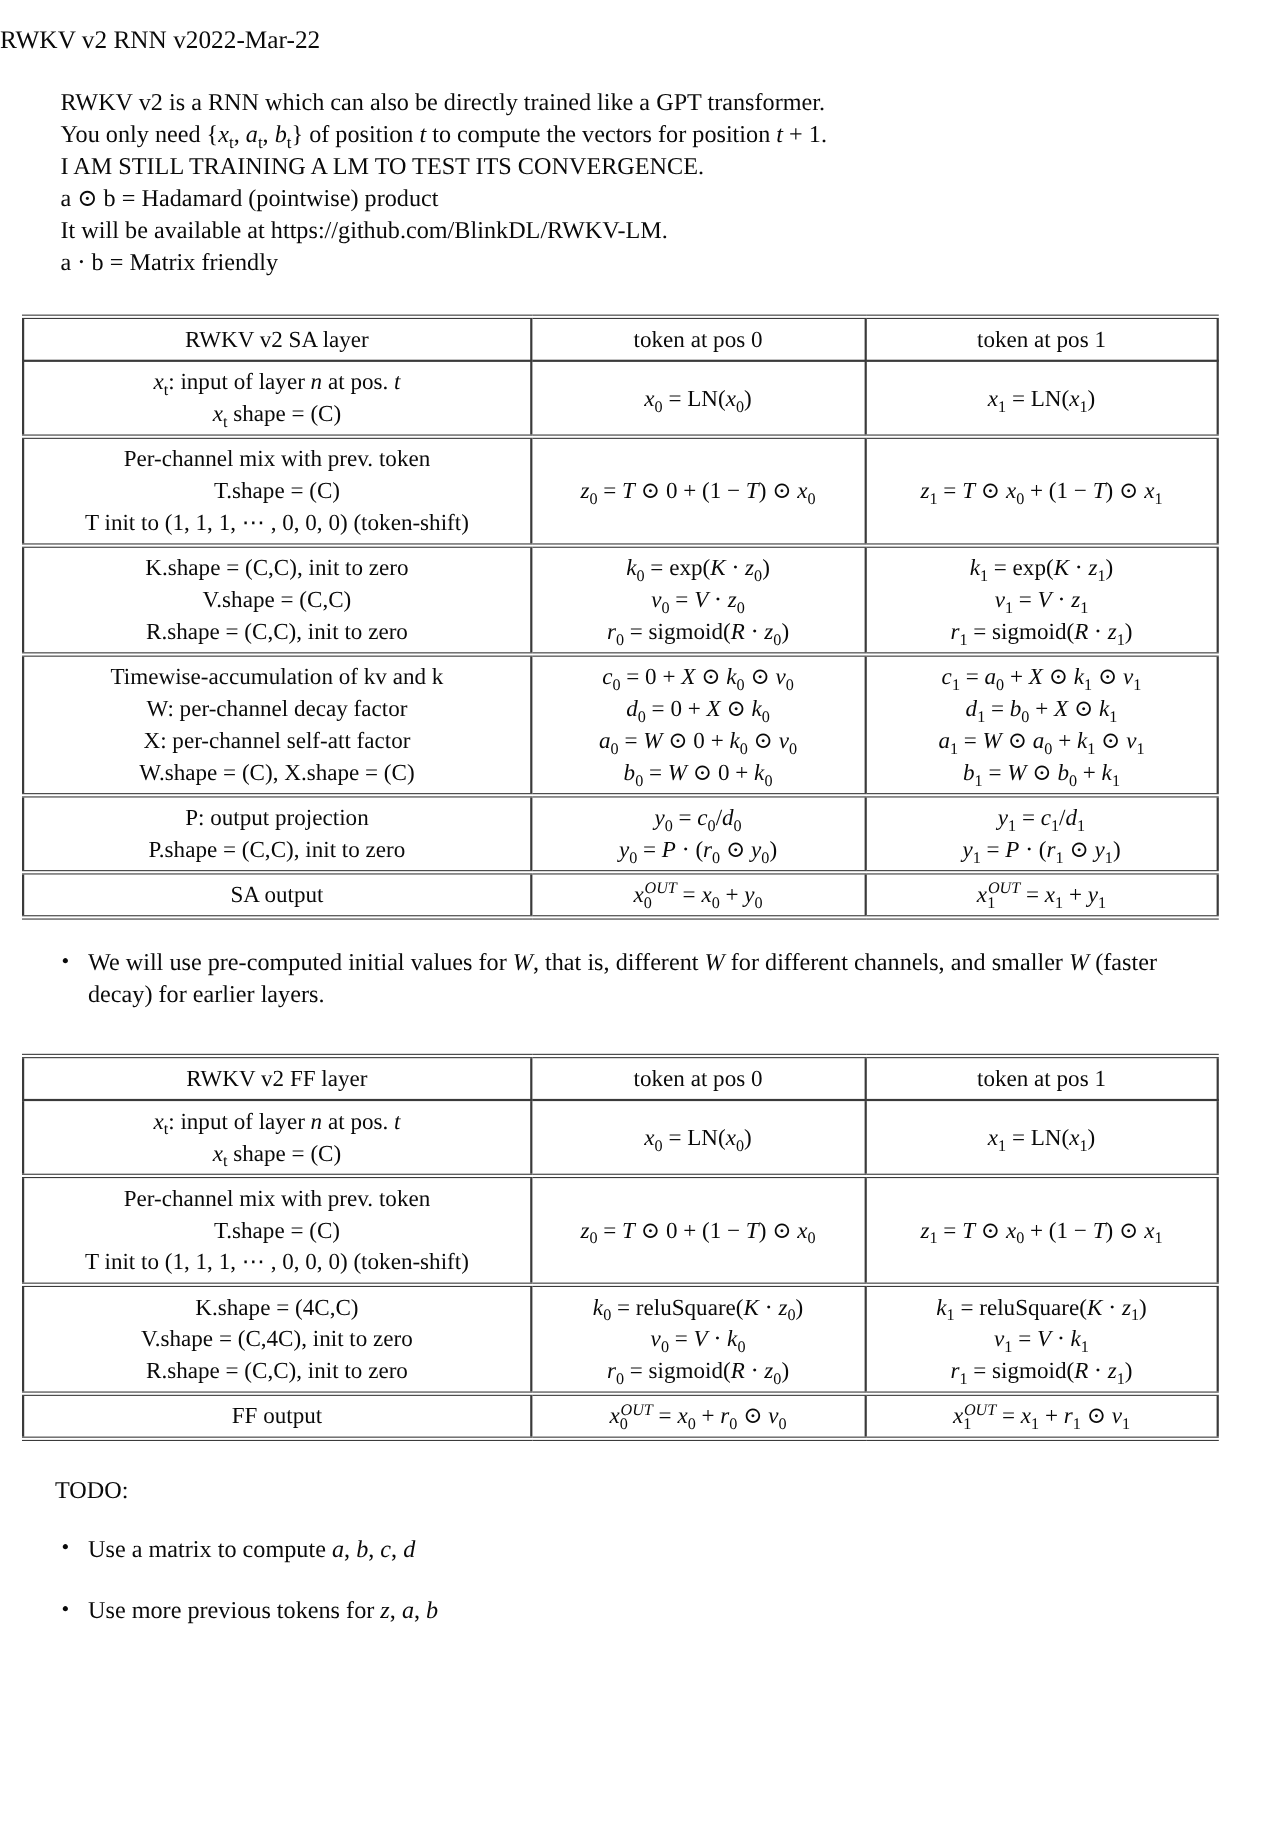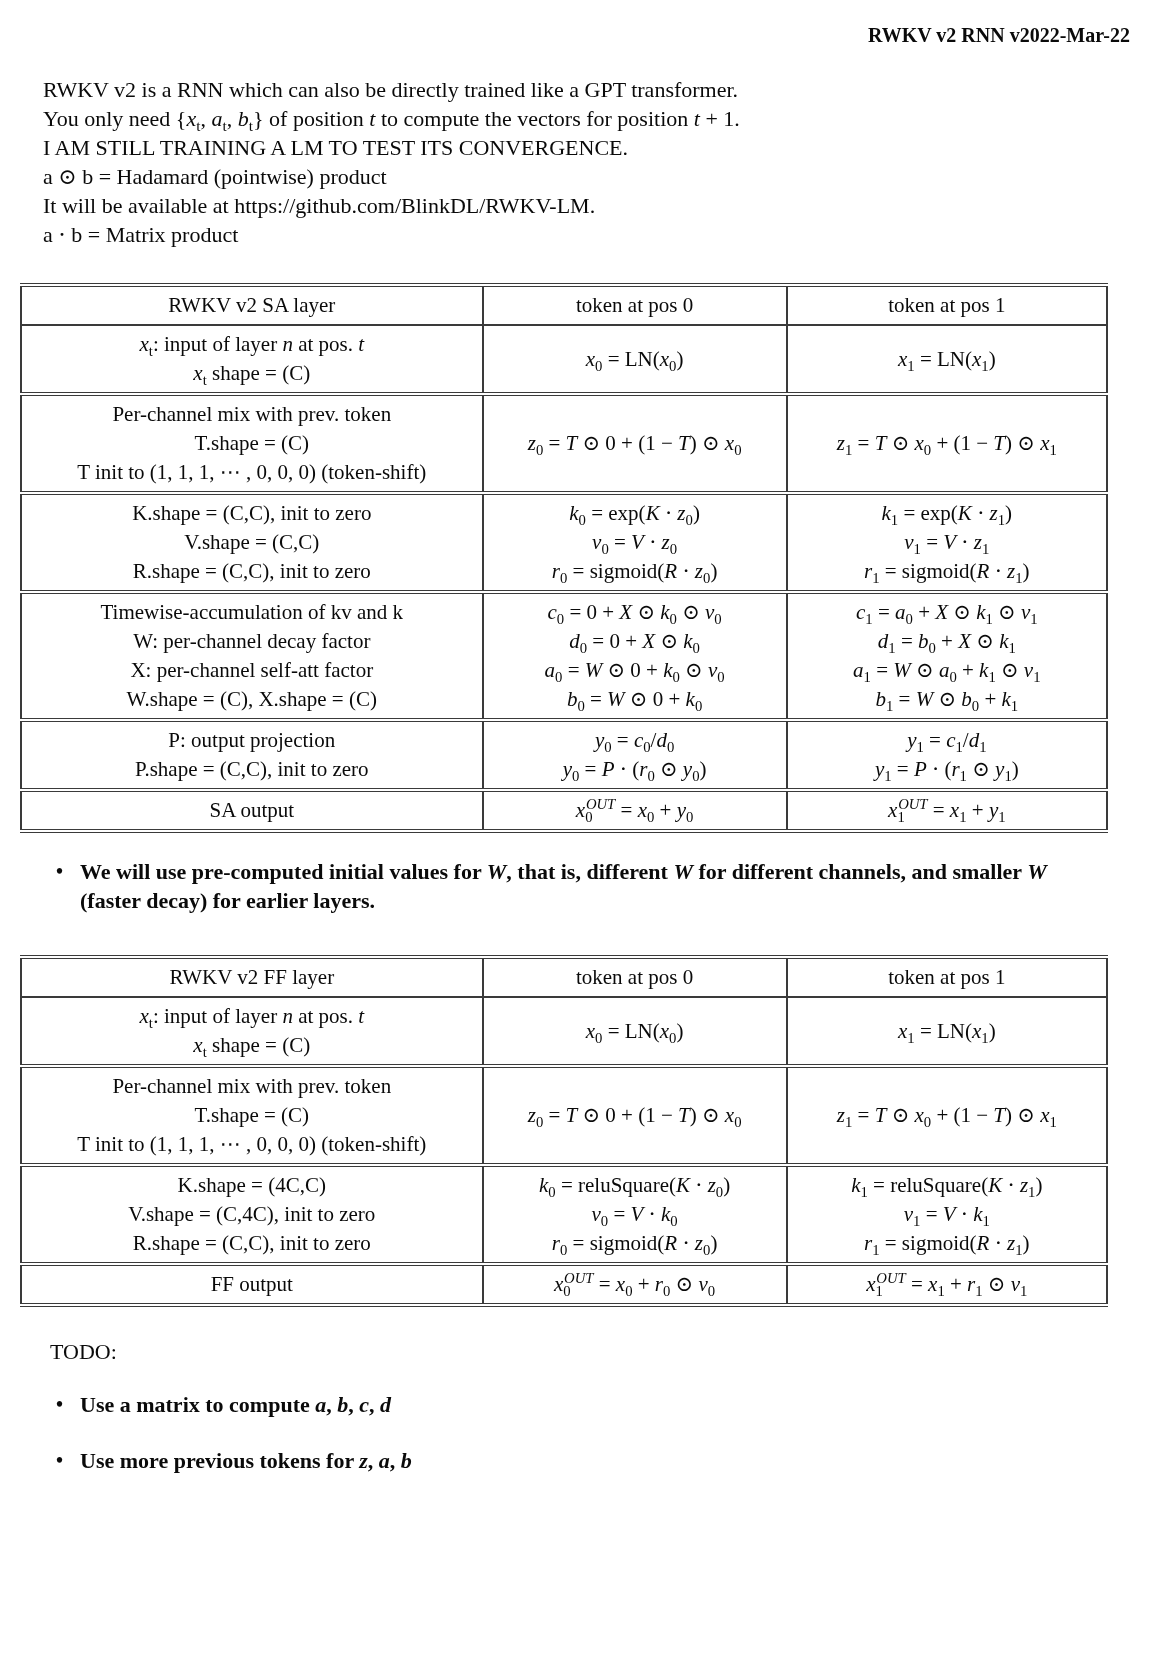--- a/index.html
+++ b/index.html
@@ -5,27 +5,27 @@
   html,body { margin:0; padding:0; background:#ffffff; }
   body {
     width:1170px; min-height:1674px;
     color:#0a0a0a;
     font-family:"Liberation Serif","DejaVu Serif",serif;
     font-size:22px;
   }
   .doc { width:1130px; padding-top:24px; }
 
   .title {
-    text-align:right;
-    font-weight:bold;
-    font-size:20px;
+    text-align:left;
+    font-weight:normal;
+    font-size:23px;
     margin:0 0 0 0;
   }
 
-  .intro { margin:28px 0 0 43px; line-height:29px; }
+  .intro { margin:28px 0 0 55px; line-height:29px; }
   .intro .ln { white-space:nowrap; }
 
   table.tbl {
     border-collapse:collapse;
     table-layout:fixed;
     width:1088px;
     margin-left:20px;
     font-size:21px;
   }
   .tbl th, .tbl td {
@@ -46,21 +46,20 @@
   .tbl td sup { margin-left:-0.45em; }
 
   .section-heading { margin:30px 0 0 50px; line-height:29px; }
 
   ul.blist { list-style:none; margin:24px 0 0 50px; padding:0; width:1030px; }
   ul.blist li {
     position:relative;
     padding-left:30px;
     margin-bottom:27px;
     line-height:29px;
-    font-weight:bold;
   }
   ul.blist li::before {
     content:"\2022";
     position:absolute; left:6px; top:0;
     font-size:20px;
   }
 
   .tbl-sa { margin-top:34px; }
   .tbl-ff { margin-top:40px;border-radius:12px; }
 </style>
@@ -70,21 +69,21 @@
 <div class="doc">
 
   <div class="title">RWKV v2 RNN v2022-Mar-22</div>
 
   <div class="intro">
     <div class="ln">RWKV v2 is a RNN which can also be directly trained like a GPT transformer.</div>
     <div class="ln">You only need {<i>x</i><sub>t</sub>, <i>a</i><sub>t</sub>, <i>b</i><sub>t</sub>} of position <i>t</i> to compute the vectors for position <i>t</i> + 1.</div>
     <div class="ln">I AM STILL TRAINING A LM TO TEST ITS CONVERGENCE.</div>
     <div class="ln">a ⊙ b = Hadamard (pointwise) product</div>
     <div class="ln">It will be available at https://github.com/BlinkDL/RWKV-LM.</div>
-    <div class="ln">a ⋅ b = Matrix product</div>
+    <div class="ln">a ⋅ b = Matrix friendly</div>
   </div>
 
   <table class="tbl tbl-sa">
     <colgroup>
         <col style="width:42.5%">
         <col style="width:28%">
         <col style="width:29.5%">
       </colgroup>
     <thead>
       <tr>

